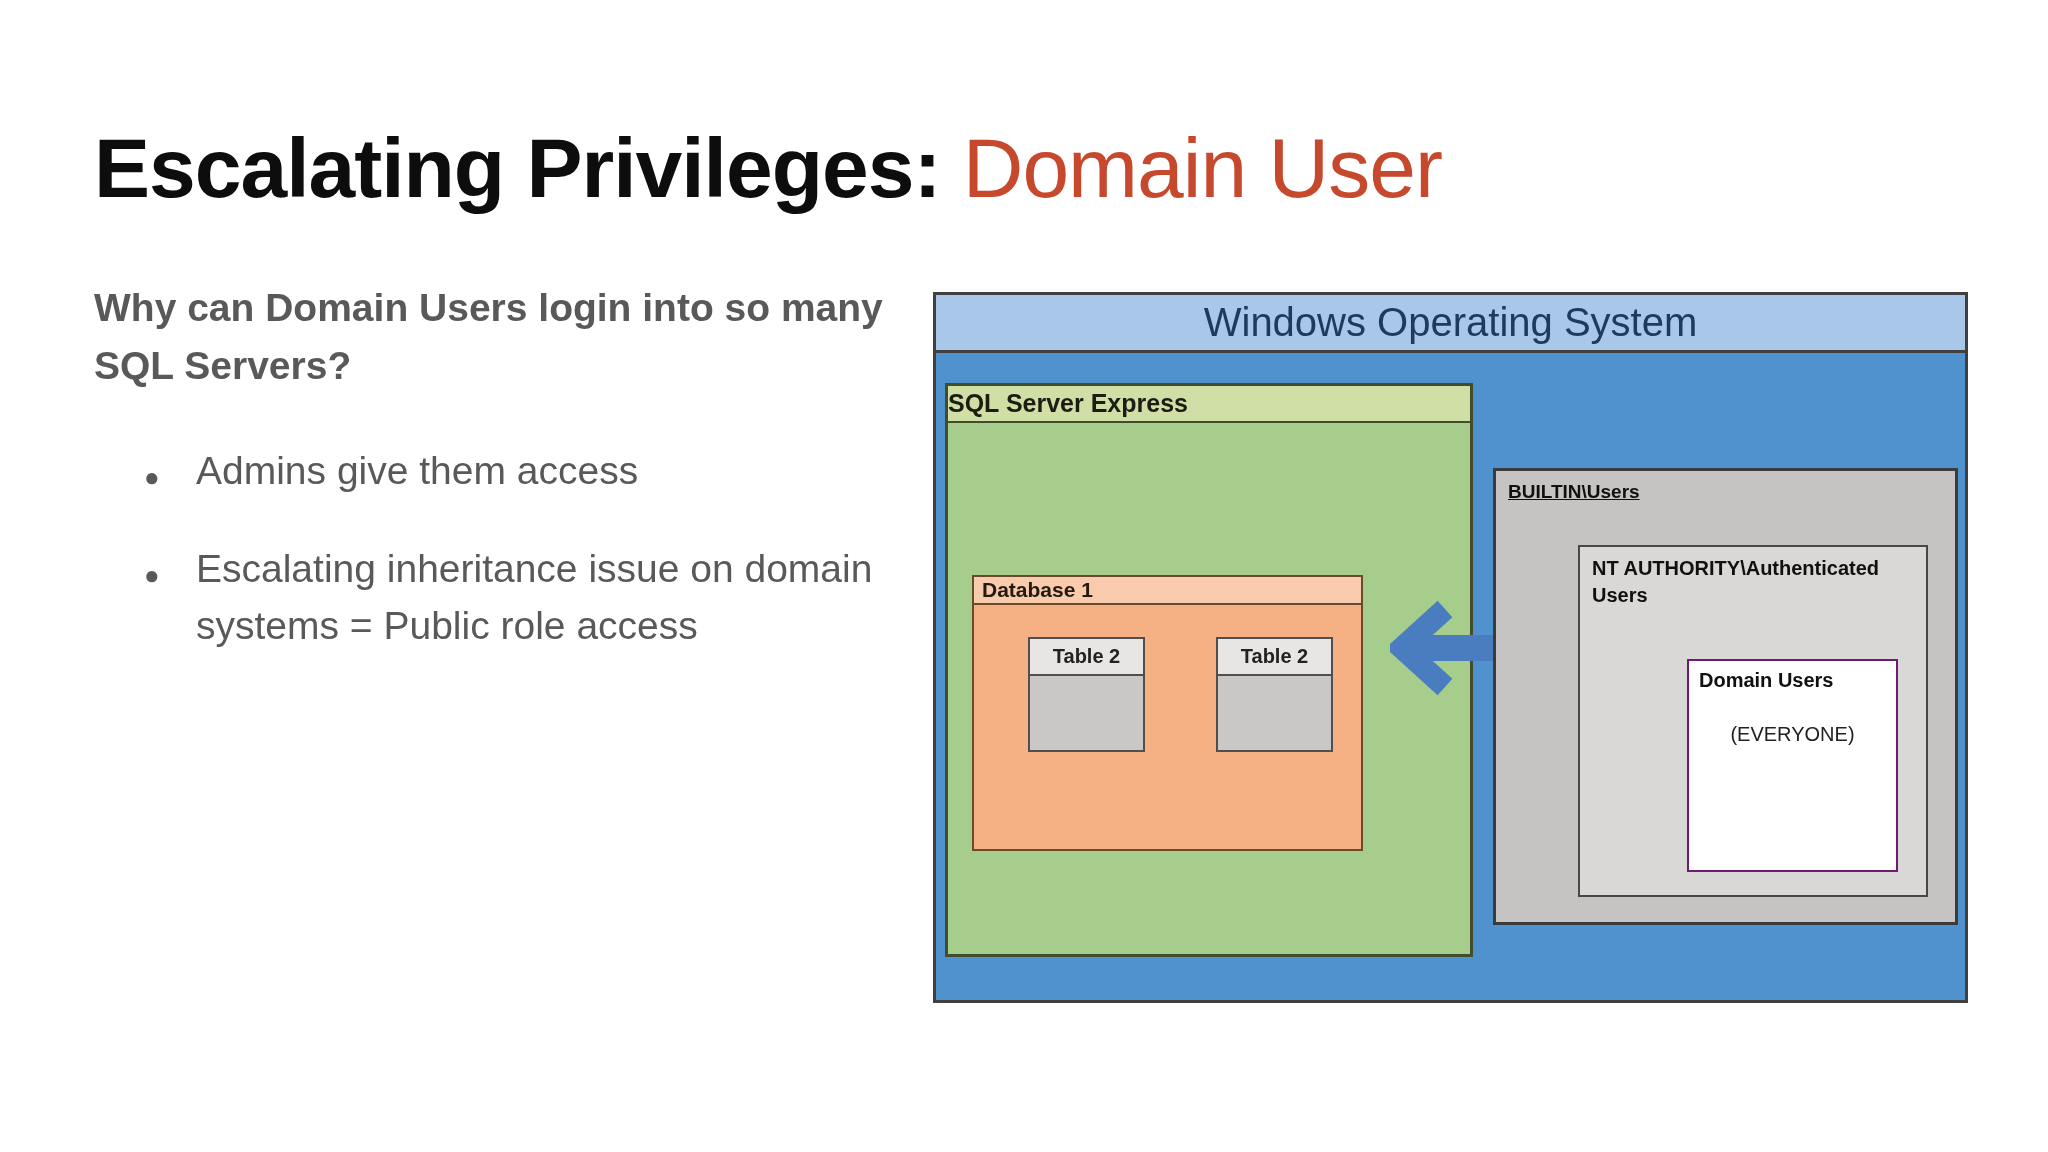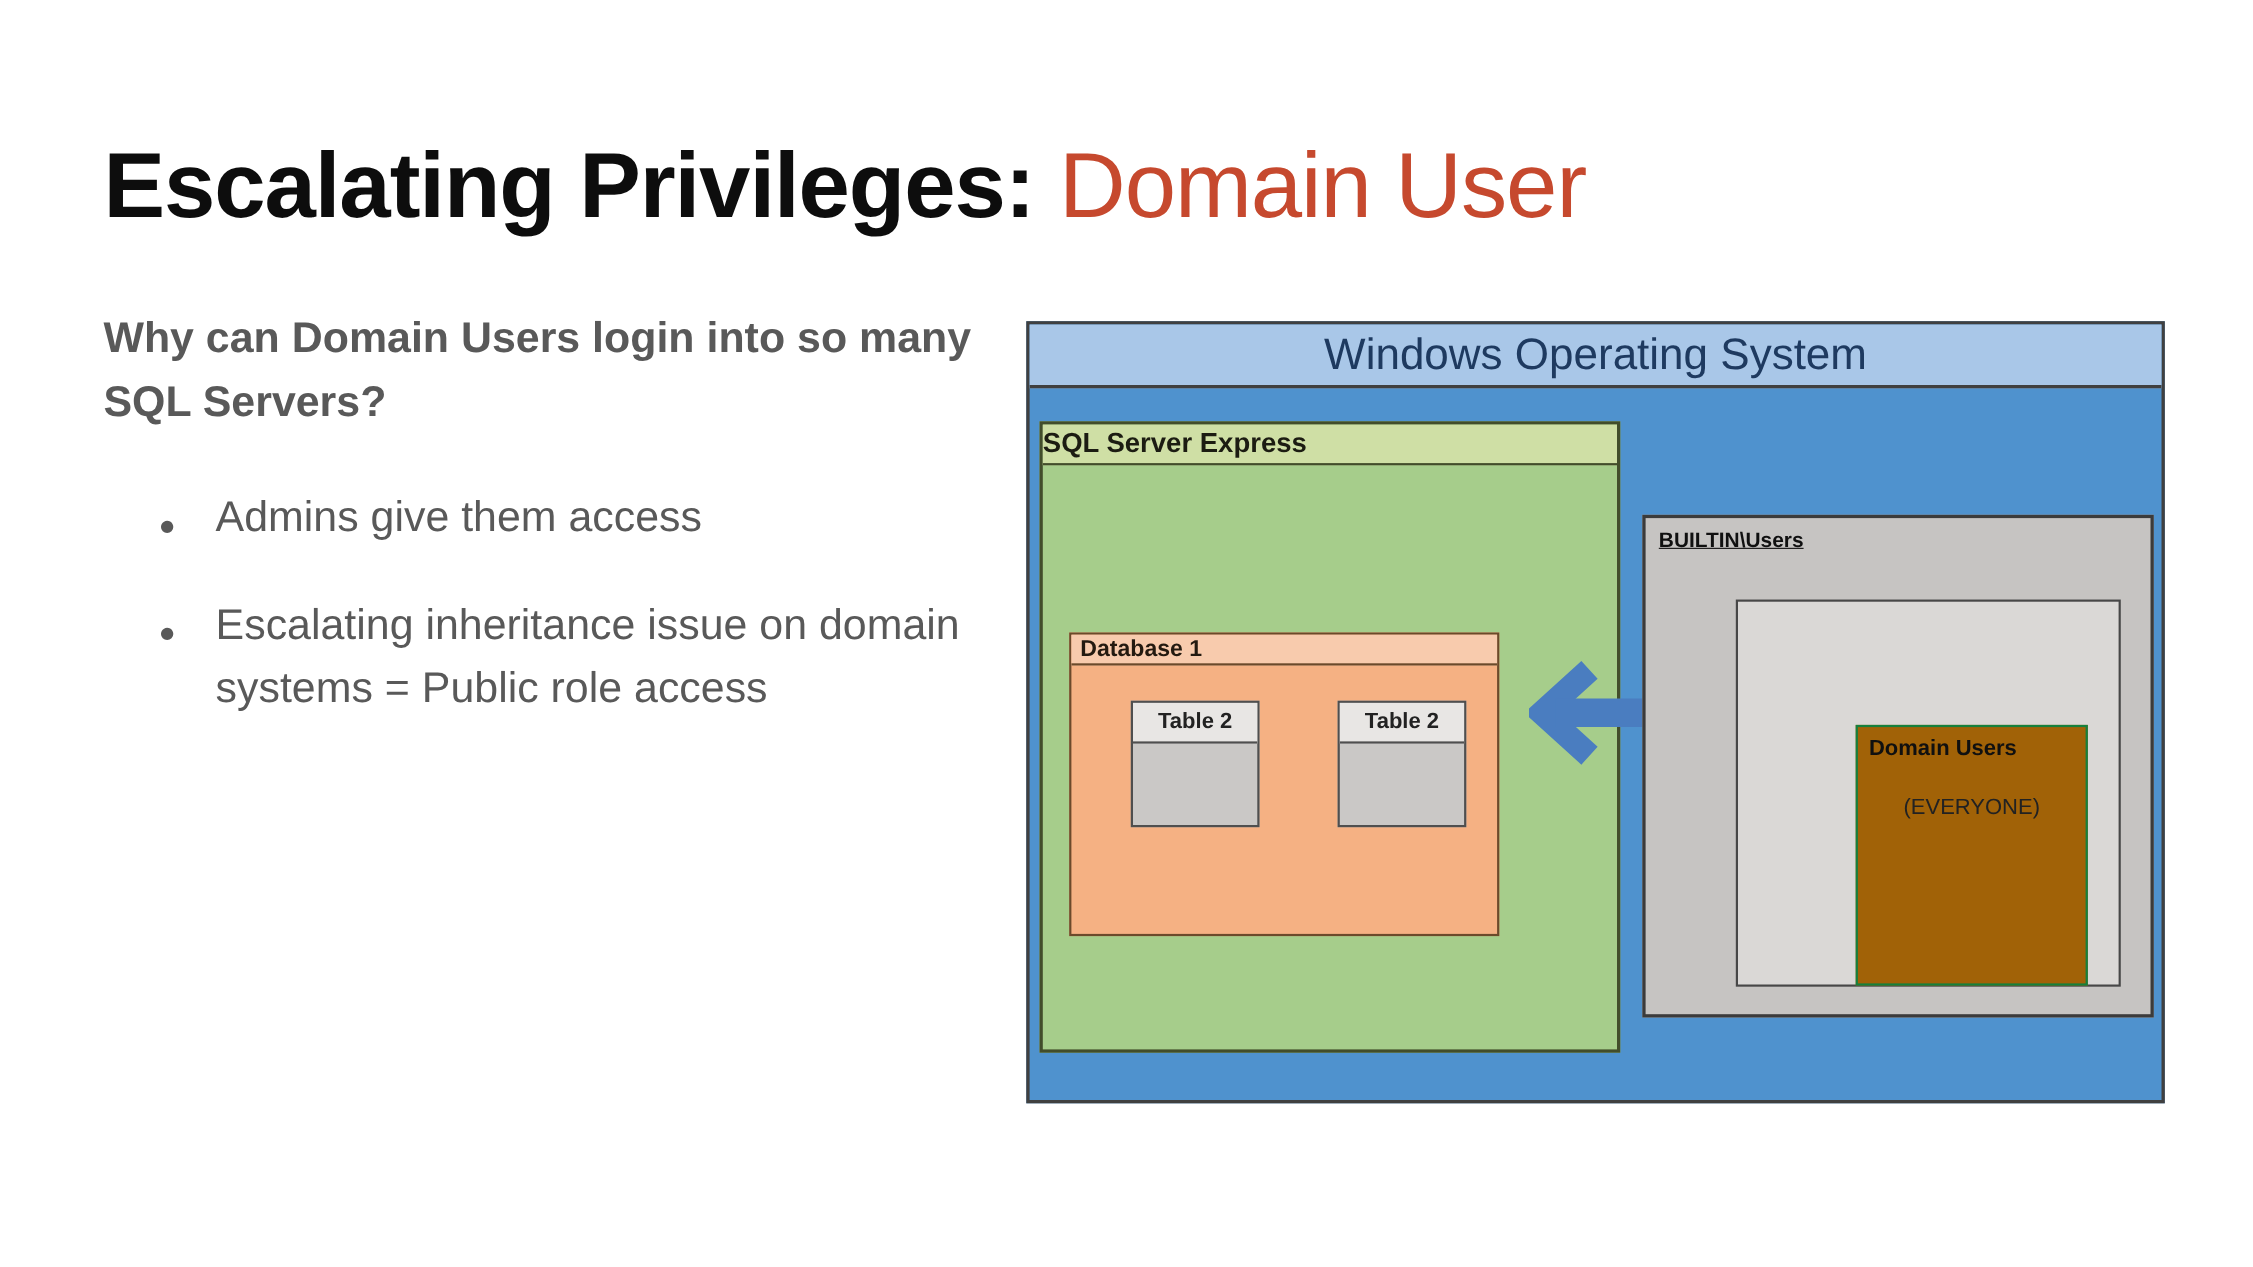--- a/index.html
+++ b/index.html
@@ -78,22 +78,22 @@
   }
   .nt-box {
     position:absolute; left:82px; top:74px; width:350px; height:352px;
     background:#dad8d6; border:2px solid #474747;
   }
   .nt-label {
     position:absolute; left:12px; top:8px; width:300px;
     font-size:20px; line-height:27px; font-weight:700; color:#101010;
   }
   .domain-box {
-    position:absolute; left:107px; top:112px; width:211px; height:237px;
-    background:#a16207; border:2px solid #15803d;
+    position:absolute; left:107px; top:112px; width:211px; height:213px;
+    background:#ffffff; border:2px solid #701a75;
   }
   .domain-label {
     position:absolute; left:10px; top:8px;
     font-size:20px; font-weight:700; color:#101010;
   }
   .everyone-label {
     position:absolute; left:0; right:0; top:62px; text-align:center;
     font-size:20px; font-weight:400; color:#222222;
   }
   .arrow {
@@ -146,20 +146,21 @@
     <div class="arrow">
       <svg width="110" height="100" viewBox="0 0 110 100">
         <path d="M55 11 L12 50 L55 89" stroke="#4a7dc0" stroke-width="22" fill="none"></path>
         <path d="M24 50 H110" stroke="#4a7dc0" stroke-width="26" fill="none"></path>
       </svg>
     </div>
 
     <div class="builtin-box">
       <div class="builtin-label">BUILTIN\Users</div>
       <div class="nt-box">
+        <div class="nt-label">NT AUTHORITY\Authenticated Users</div>
         <div class="domain-box">
           <div class="domain-label">Domain Users</div>
           <div class="everyone-label">(EVERYONE)</div>
         </div>
       </div>
     </div>
 
   </div>
 
 </div>

